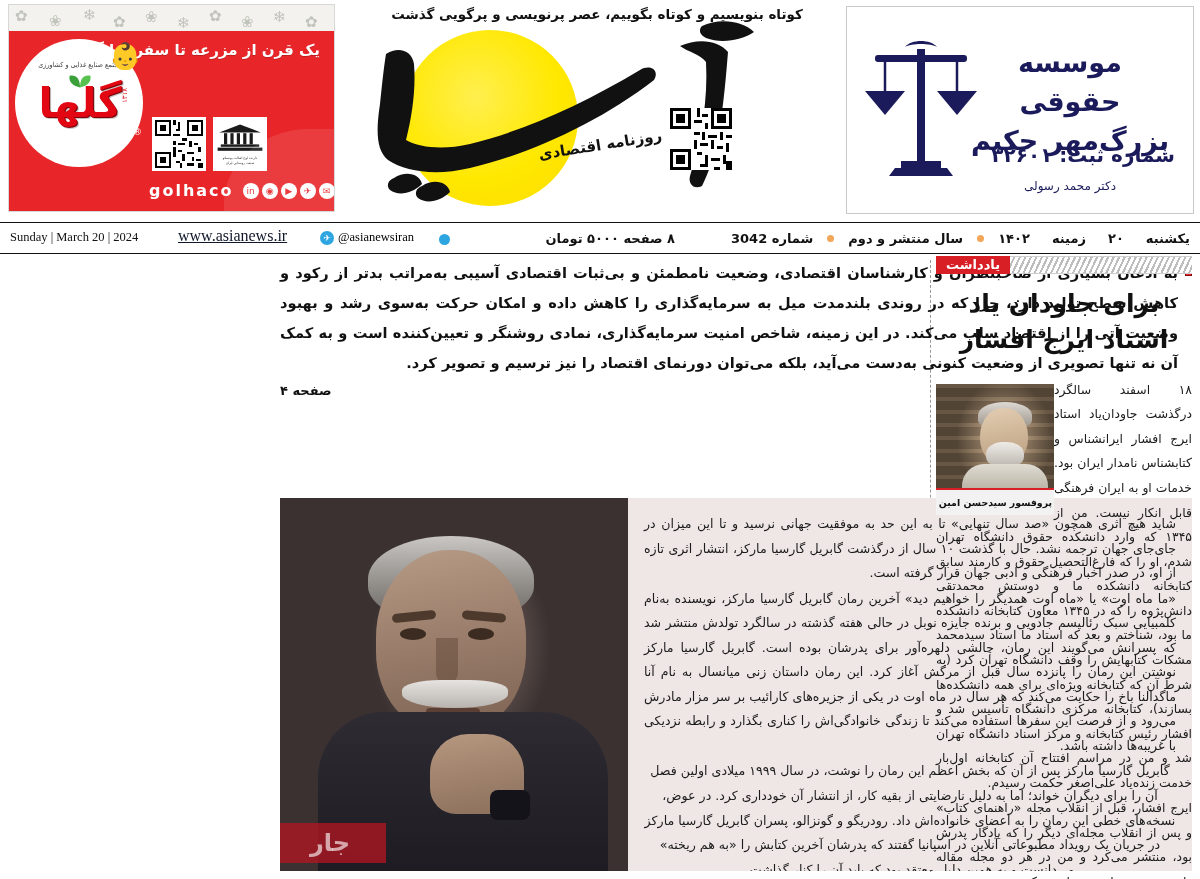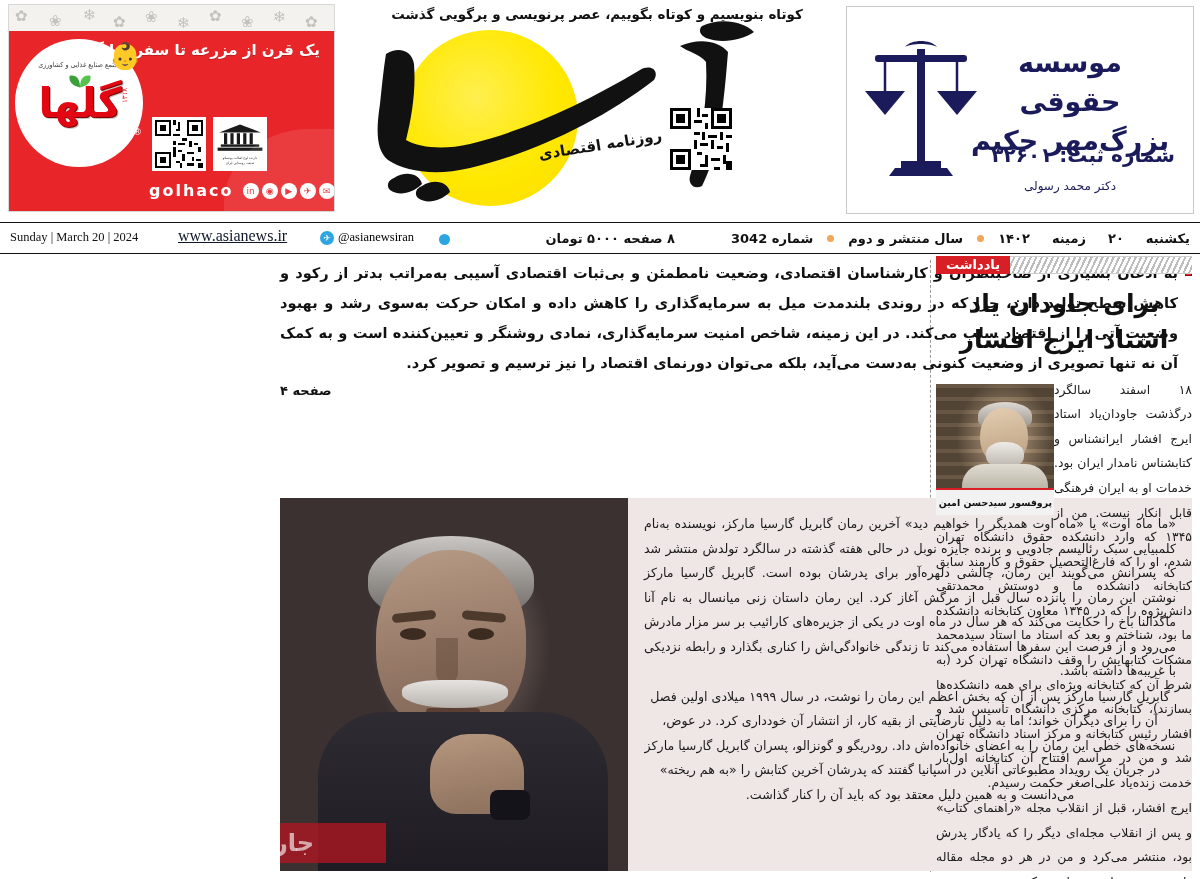--- a/index.html
+++ b/index.html
@@ -400,21 +400,21 @@
     position:absolute; left: 210px; top: 292px; width: 40px; height: 30px;
     border-radius: 8px; background: #15131a;
   }
   #feature-watermark {
     position: absolute;
     left: -6px; bottom: 8px;
     width: 112px; height: 40px;
     background: rgba(173,23,34,.80);
     color: rgba(255,255,255,.62);
     font-size: 24px; font-weight: bold;
-    text-align: left; line-height: 40px;
+    text-align: center; line-height: 40px;
     letter-spacing: 3px;
   }
   #feature-text {
     position: absolute;
     right: 12px; top: 0;
     width: 540px; height: 373px;
     box-sizing: border-box;
     padding: 14px 4px 8px 4px;
   }
   #feature-title {
@@ -743,20 +743,21 @@
         <div class="pt-nose"></div>
         <div class="pt-mous"></div>
         <div class="pt-mouth"></div>
         <div class="pt-body"></div>
         <div class="pt-hand"></div>
         <div class="pt-watch"></div>
         <div id="feature-watermark">جار</div>
       </div>
       <div id="feature-text">
         <div id="feature-body">
+          <p>شاید هیچ اثری همچون «صد سال تنهایی» تا به این حد به موفقیت جهانی نرسید و تا این میزان در جای‌جای جهان ترجمه نشد. حال با گذشت ۱۰ سال از درگذشت گابریل گارسیا مارکز، انتشار اثری تازه از او، در صدر اخبار فرهنگی و ادبی جهان قرار گرفته است.</p>
           <p>«ما ماه اوت» یا «ماه اوت همدیگر را خواهیم دید» آخرین رمان گابریل گارسیا مارکز، نویسنده به‌نام کلمبیایی سبک رئالیسم جادویی و برنده جایزه نوبل در حالی هفته گذشته در سالگرد تولدش منتشر شد که پسرانش می‌گویند این رمان، چالشی دلهره‌آور برای پدرشان بوده است. گابریل گارسیا مارکز نوشتن این رمان را پانزده سال قبل از مرگش آغاز کرد. این رمان داستان زنی میانسال به نام آنا ماگدالنا باخ را حکایت می‌کند که هر سال در ماه اوت در یکی از جزیره‌های کارائیب بر سر مزار مادرش می‌رود و از فرصت این سفرها استفاده می‌کند تا زندگی خانوادگی‌اش را کناری بگذارد و رابطه نزدیکی با غریبه‌ها داشته باشد.</p>
           <p class="last">گابریل گارسیا مارکز پس از آن که بخش اعظم این رمان را نوشت، در سال ۱۹۹۹ میلادی اولین فصل آن را برای دیگران خواند؛ اما به دلیل نارضایتی از بقیه کار، از انتشار آن خودداری کرد. در عوض، نسخه‌های خطی این رمان را به اعضای خانواده‌اش داد. رودریگو و گونزالو، پسران گابریل گارسیا مارکز در جریان یک رویداد مطبوعاتی آنلاین در اسپانیا گفتند که پدرشان آخرین کتابش را «به هم ریخته» می‌دانست و به همین دلیل معتقد بود که باید آن را کنار گذاشت.</p>
         </div>
       </div>
     </div>
 
     <div id="sidebar">
       <div id="note-tab">
         <div id="note-hatch"></div>
         <div id="note-label">یادداشت</div>

